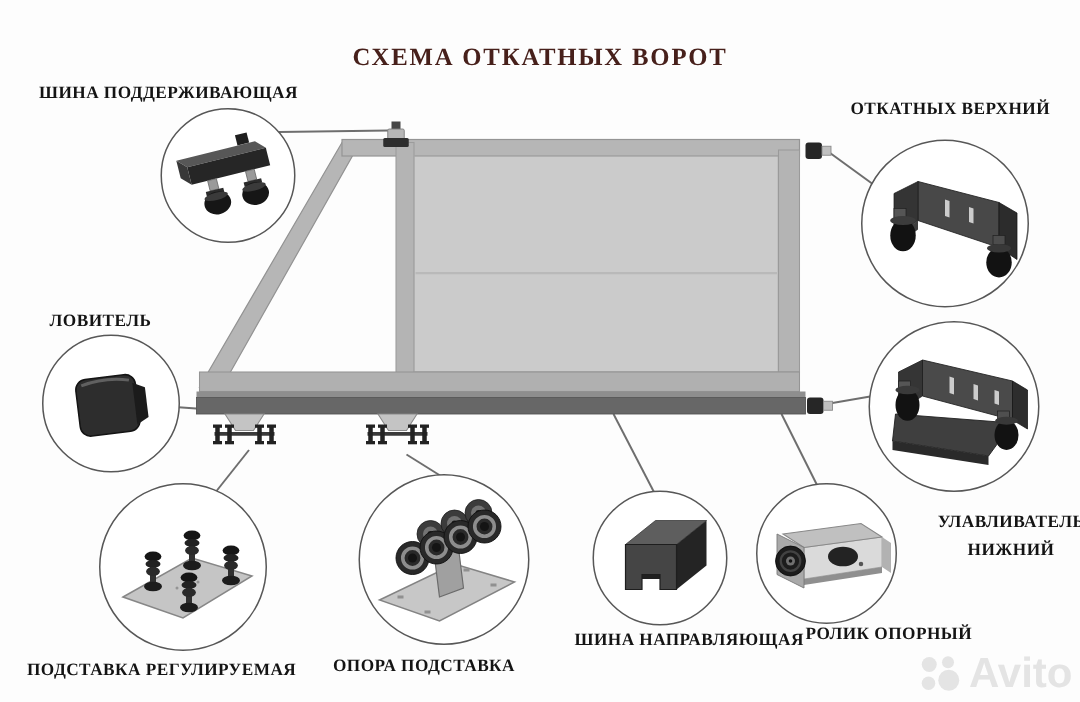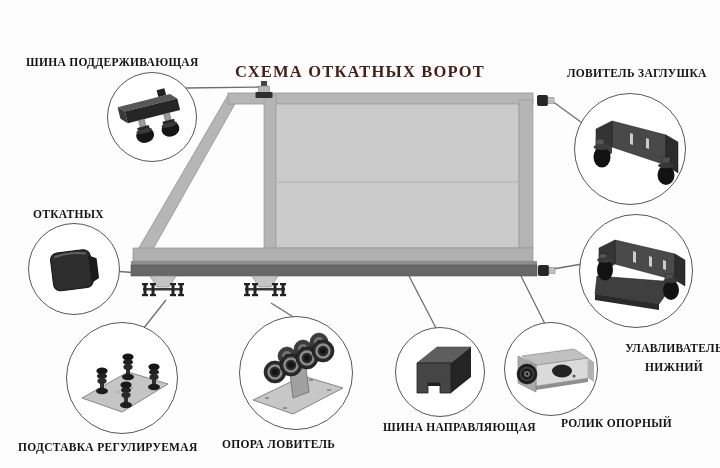--- a/index.html
+++ b/index.html
@@ -4,21 +4,20 @@
 <style>
   html,body{margin:0;padding:0;background:#ffffff;}
   .stage{
     position:relative;width:720px;height:468px;background:#fdfdfd;overflow:hidden;
     font-family:"Liberation Serif", serif;
   }
   .title{
     position:absolute;top:28px;left:0;width:100%;text-align:center;
     font-weight:bold;font-size:16.5px;letter-spacing:1.2px;
     color:var(--c-title,#47201b);
-    margin-top:34px;
   }
   .part-label{
     position:absolute;font-weight:bold;font-size:11.5px;letter-spacing:0.3px;
     color:var(--c-label,#141414);white-space:nowrap;z-index:3;text-align:center;
   }
   .part-label.wrap{white-space:normal;line-height:1.62;}
   .gfx{position:absolute;left:0;top:0;z-index:1;}
   .callout{
     position:absolute;border-radius:50%;background:#ffffff;box-sizing:border-box;
     border:1.6px solid var(--c-circle_outline,#575757);
@@ -275,22 +274,33 @@
       <rect x="16" y="36" width="8" height="6" fill="#565656" stroke="#222222" stroke-width="0.5"></rect>
       <ellipse cx="22" cy="52" rx="8" ry="10.5" fill="#121212"></ellipse>
       <ellipse cx="22" cy="42" rx="8" ry="2.8" fill="#3a3a3a"></ellipse>
       <rect x="82" y="56" width="8" height="6" fill="#4f4f4f" stroke="#222222" stroke-width="0.5"></rect>
       <ellipse cx="88" cy="72" rx="8" ry="10" fill="#121212"></ellipse>
       <ellipse cx="88" cy="62.5" rx="7.6" ry="2.6" fill="#383838"></ellipse>
     </svg>
   </div>
 
   <div class="part-label" style="left:26px;top:56px;">ШИНА ПОДДЕРЖИВАЮЩАЯ</div>
-  <div class="part-label" style="left:567px;top:67px;">ЛОВИТЕЛЬ ЗАГЛУШКА</div>
-  <div class="part-label" style="left:33px;top:208px;">ОТКАТНЫХ</div>
+  <div class="part-label" style="left:567px;top:67px;">ОТКАТНЫХ ВЕРХНИЙ</div>
+  <div class="part-label" style="left:33px;top:208px;">ЛОВИТЕЛЬ</div>
   <div class="part-label" style="left:18px;top:441px;">ПОДСТАВКА РЕГУЛИРУЕМАЯ</div>
-  <div class="part-label" style="left:222px;top:438px;">ОПОРА ЛОВИТЕЛЬ</div>
+  <div class="part-label" style="left:222px;top:438px;">ОПОРА ПОДСТАВКА</div>
   <div class="part-label" style="left:383px;top:421px;">ШИНА НАПРАВЛЯЮЩАЯ</div>
-  <div class="part-label" style="left:537px;top:417px;margin-left:24px;">РОЛИК ОПОРНЫЙ</div>
+  <div class="part-label" style="left:537px;top:417px;">РОЛИК ОПОРНЫЙ</div>
   <div class="part-label wrap" style="left:622px;top:339px;width:104px;">УЛАВЛИВАТЕЛЬ НИЖНИЙ</div>
 
+  <div class="watermark">
+    <svg width="34" height="28" viewBox="0 0 34 28">
+      <g fill="var(--c-watermark,#e4e4e4)">
+        <circle cx="8.5" cy="8" r="5"></circle>
+        <circle cx="21" cy="6.5" r="4"></circle>
+        <circle cx="8" cy="20.5" r="4.5"></circle>
+        <circle cx="21.5" cy="18.5" r="7"></circle>
+      </g>
+    </svg>
+    <span class="wm-text">Avito</span>
+  </div>
 
 </div>
 
 </body></html>

